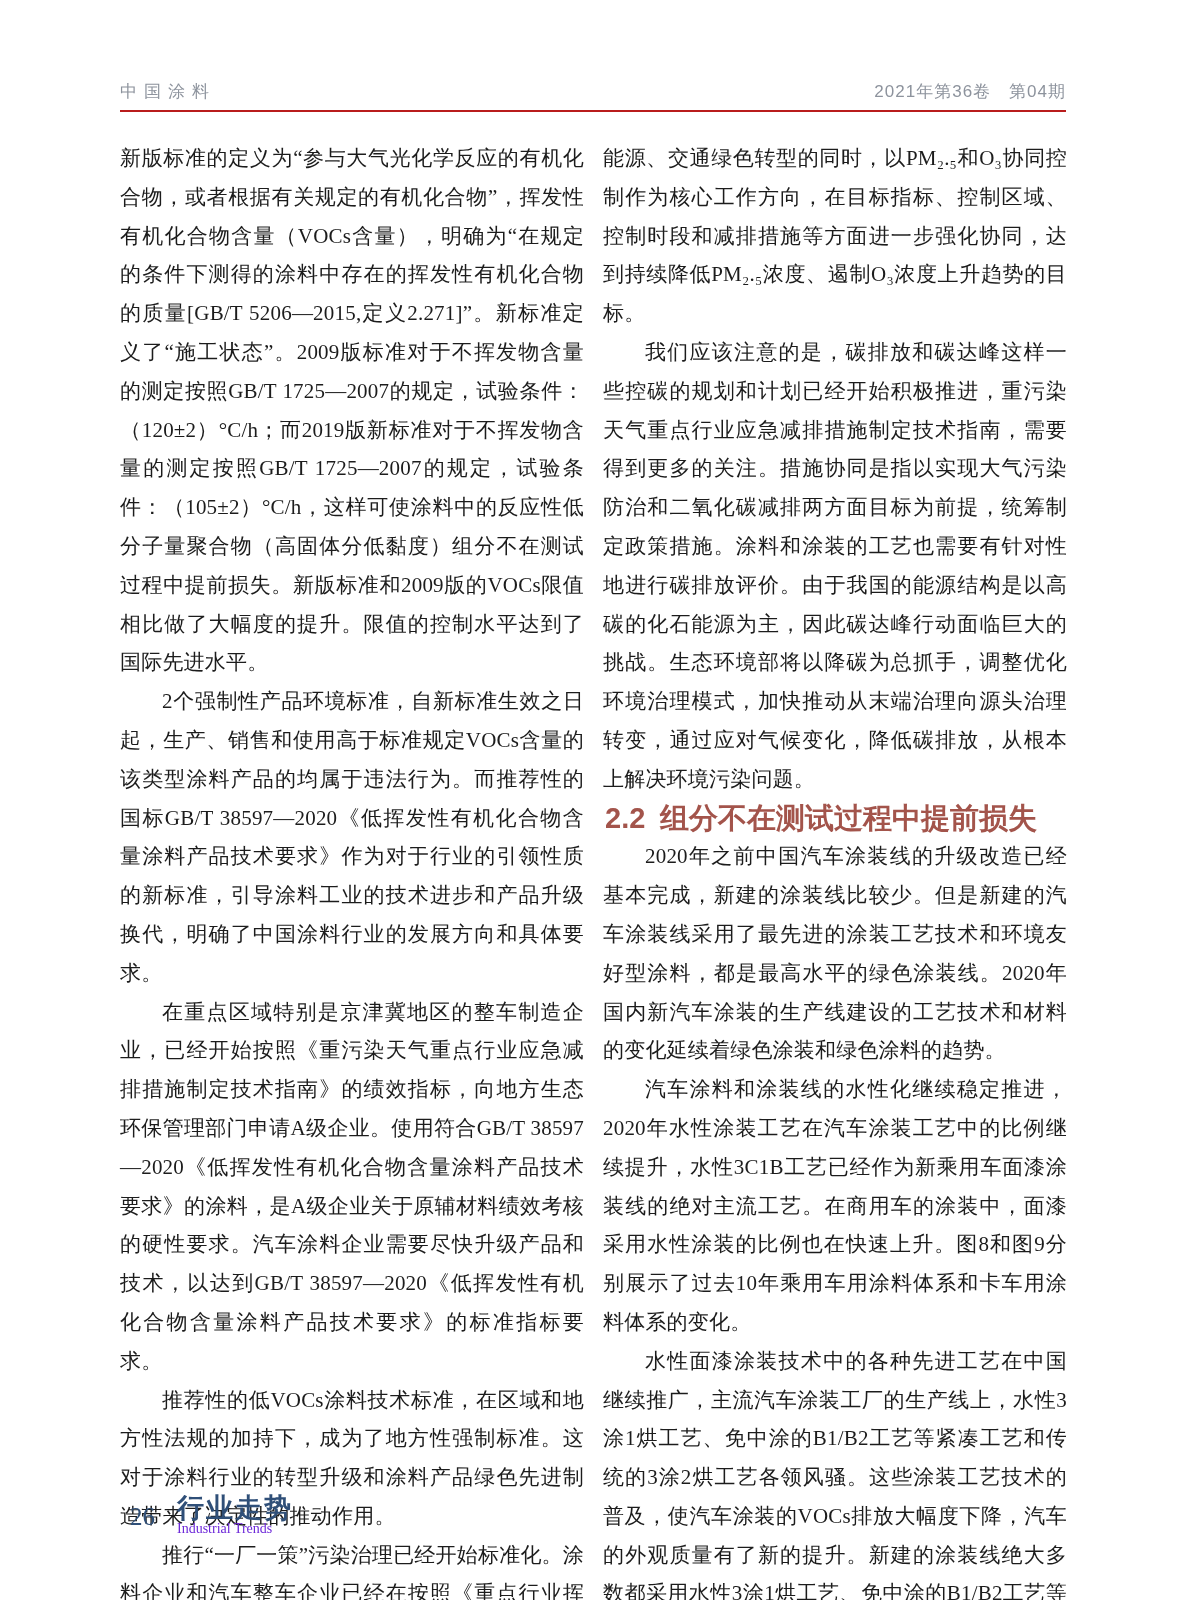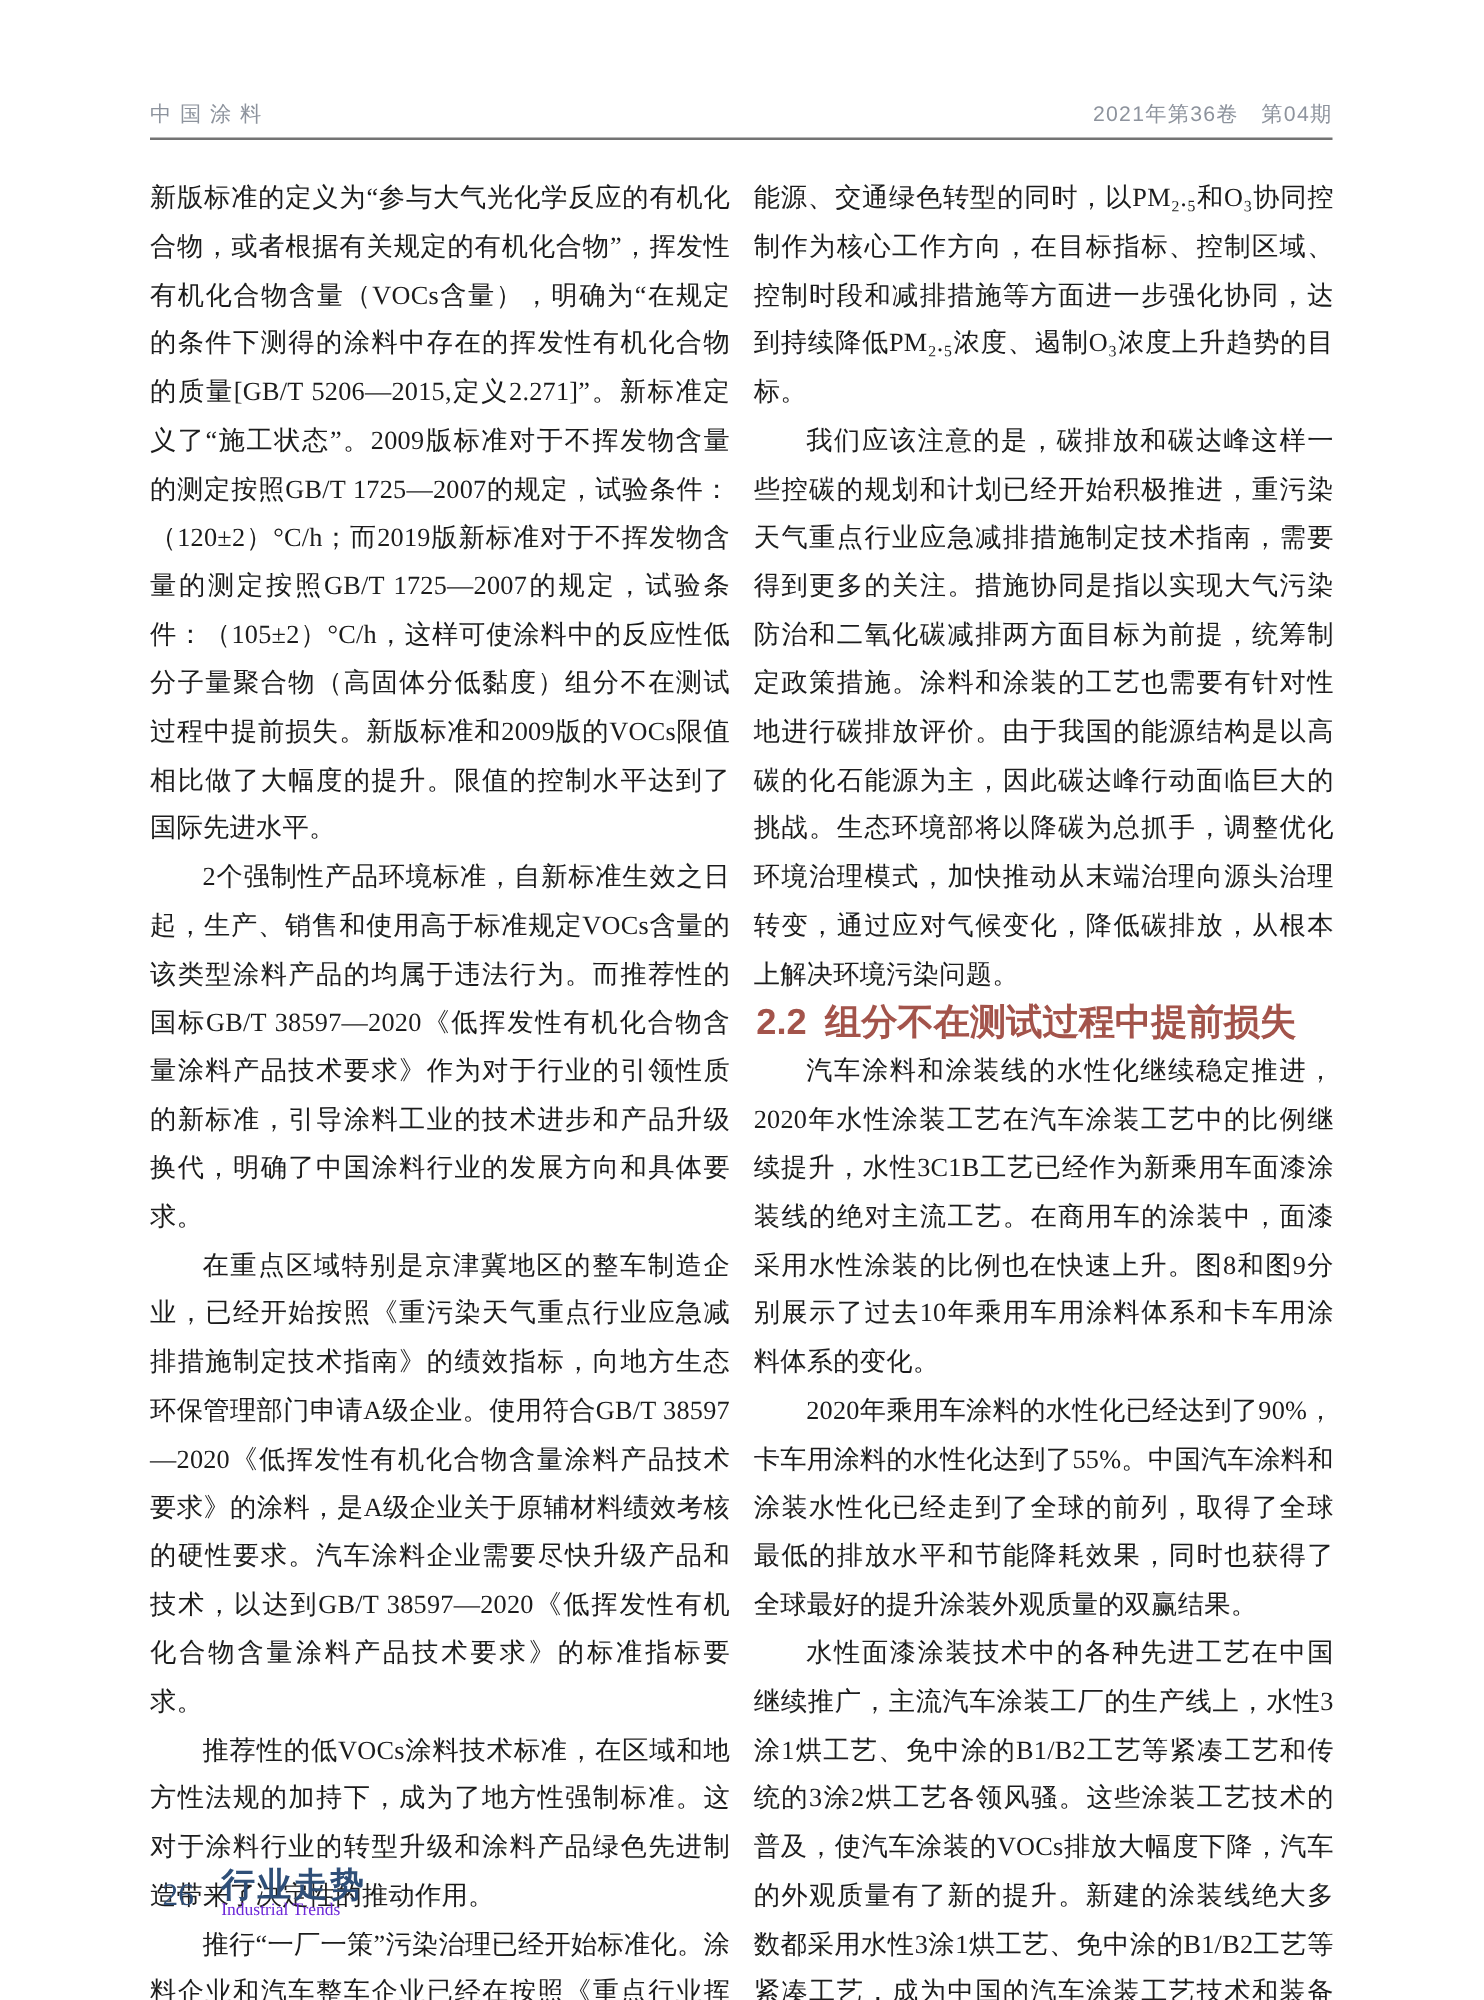--- a/index.html
+++ b/index.html
@@ -14,21 +14,21 @@
   }
 
   
   .page-header {
     position: absolute;
     top: 80px; left: 120px; right: 121px;
     display: flex;
     justify-content: space-between;
     align-items: flex-end;
     padding-bottom: 7px;
-    border-bottom: 2px solid #737373;
+    border-bottom: 2px solid #b91c1c;
     color: #8d939d;
     font-family: "Liberation Sans", "DejaVu Sans", sans-serif;
     font-size: 17px;
   }
   .journal-title { letter-spacing: 7px; }
   .issue-info { letter-spacing: 1px; }
 
   
   .columns {
     position: absolute;
@@ -116,22 +116,22 @@
 
     </section>
 
     <section class="col">
       <p class="cont">能源、交通绿色转型的同时，以PM₂.₅和O₃协同控制作为核心工作方向，在目标指标、控制区域、控制时段和减排措施等方面进一步强化协同，达到持续降低PM₂.₅浓度、遏制O₃浓度上升趋势的目标。</p>
       <p>我们应该注意的是，碳排放和碳达峰这样一些控碳的规划和计划已经开始积极推进，重污染天气重点行业应急减排措施制定技术指南，需要得到更多的关注。措施协同是指以实现大气污染防治和二氧化碳减排两方面目标为前提，统筹制定政策措施。涂料和涂装的工艺也需要有针对性地进行碳排放评价。由于我国的能源结构是以高碳的化石能源为主，因此碳达峰行动面临巨大的挑战。生态环境部将以降碳为总抓手，调整优化环境治理模式，加快推动从末端治理向源头治理转变，通过应对气候变化，降低碳排放，从根本上解决环境污染问题。</p>
       <div class="h2">
         <span class="h2num">2.2</span>
         <span class="h2title">组分不在测试过程中提前损失</span>
       </div>
+      <p>2020年之前中国汽车涂装线的升级改造已经基本完成，新建的涂装线比较少。但是新建的汽车涂装线采用了最先进的涂装工艺技术和环境友好型涂料，都是最高水平的绿色涂装线。2020年国内新汽车涂装的生产线建设的工艺技术和材料的变化延续着绿色涂装和绿色涂料的趋势。</p>
       <p>汽车涂料和涂装线的水性化继续稳定推进，2020年水性涂装工艺在汽车涂装工艺中的比例继续提升，水性3C1B工艺已经作为新乘用车面漆涂装线的绝对主流工艺。在商用车的涂装中，面漆采用水性涂装的比例也在快速上升。图8和图9分别展示了过去10年乘用车用涂料体系和卡车用涂料体系的变化。</p>
-      <p>2020年乘用车涂料的水性化已经达到了90%，卡车用涂料的水性化达到了55%。中国汽车涂料和涂装水性化已经走到了全球的前列，取得了全球最低的排放水平和节能降耗效果，同时也获得了全球最好的提升涂装外观质量的双赢结果。</p>
       <p>水性面漆涂装技术中的各种先进工艺在中国继续推广，主流汽车涂装工厂的生产线上，水性3涂1烘工艺、免中涂的B1/B2工艺等紧凑工艺和传统的3涂2烘工艺各领风骚。这些涂装工艺技术的普及，使汽车涂装的VOCs排放大幅度下降，汽车的外观质量有了新的提升。新建的涂装线绝大多数都采用水性3涂1烘工艺、免中涂的B1/B2工艺等紧凑工艺，成为中国的汽车涂装工艺技术和装备领先世界的标志，具体见图10。</p>
 
     </section>
 
   </main>
 
   <footer class="page-footer">
     <span class="page-num">26</span>
     <div class="footer-rule"></div>
     <div class="footer-sec">

